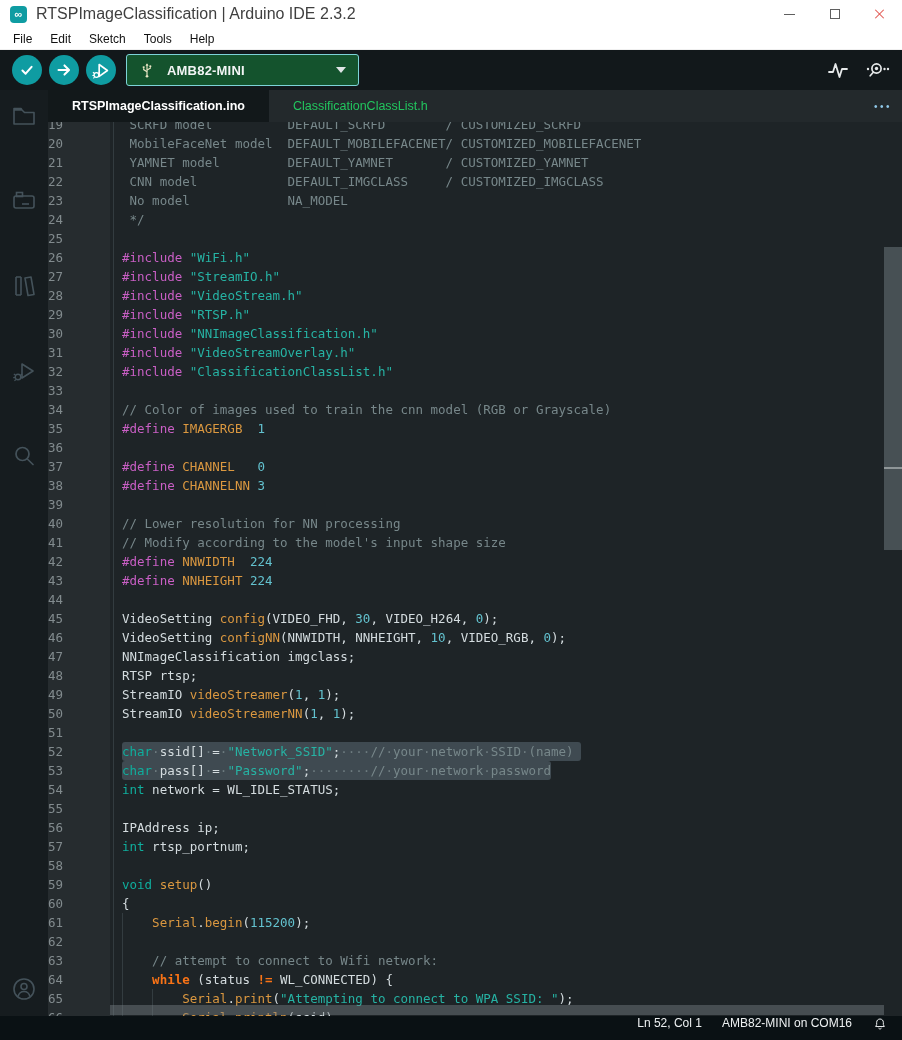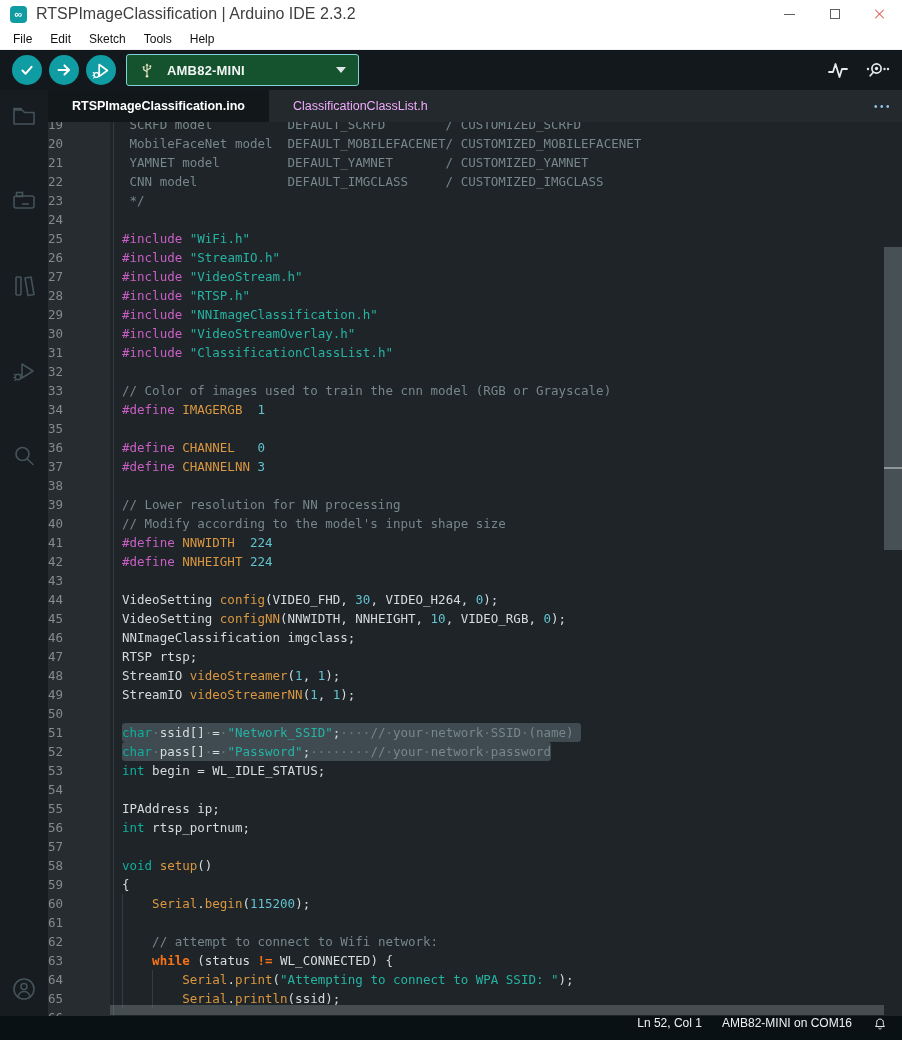--- a/index.html
+++ b/index.html
@@ -36,21 +36,21 @@
 
   
   .main { position:absolute; left:0; top:90px; width:902px; height:964px; display:flex; }
   .sidebar { width:48px; height:926px; background:#161c1f; position:relative; flex:none; }
   .side-icon { position:absolute; left:10px; width:28px; height:28px; }
   .account-icon { position:absolute; left:10px; bottom:13px; width:28px; height:28px; }
   .content { flex:1; display:flex; flex-direction:column; min-width:0; }
 
   
   .tabbar { height:32px; background:#23292c; display:flex; align-items:stretch; position:relative; flex:none; }
-  .tab { display:flex; align-items:center; padding:0 24px; font-size:12.5px; color:#f0abfc; white-space:nowrap; }
+  .tab { display:flex; align-items:center; padding:0 24px; font-size:12.5px; color:#22c55e; white-space:nowrap; }
   .tab.active { background:#12181a; color:#ffffff; font-weight:bold; }
   .tabs-more { position:absolute; right:10px; top:0; height:32px; display:flex; align-items:center; color:#8fc7e8; font-size:10px; letter-spacing:2.5px; }
 
   
   .editor { position:relative; height:894px; background:#1e2427; overflow:hidden; flex:none; }
   .gutter { position:absolute; left:0; top:0; bottom:0; width:62px; background:#262c2f; overflow:hidden; }
   .gutter-inner { position:absolute; top:-7px; left:0; right:0; }
   .lnum { height:19px; line-height:19px; padding-right:10px; color:#828b8e; font:12.5px/19px "DejaVu Sans Mono", monospace; }
   .code-area { position:absolute; left:62px; top:0; right:0; bottom:0; overflow:hidden; }
   .code-inner { position:absolute; top:-7px; left:0; right:0; }
@@ -262,20 +262,21 @@
               <div class="lnum">66</div>
             </div>
         </div>
         <div class="code-area">
           <div class="boundary-line"></div>
           <div class="code-inner" id="code-lines">
               <div class="row"><span class="toks"><span class="tk-cm"> SCRFD model          DEFAULT_SCRFD        / CUSTOMIZED_SCRFD</span></span></div>
               <div class="row"><span class="toks"><span class="tk-cm"> MobileFaceNet model  DEFAULT_MOBILEFACENET/ CUSTOMIZED_MOBILEFACENET</span></span></div>
               <div class="row"><span class="toks"><span class="tk-cm"> YAMNET model         DEFAULT_YAMNET       / CUSTOMIZED_YAMNET</span></span></div>
               <div class="row"><span class="toks"><span class="tk-cm"> CNN model            DEFAULT_IMGCLASS     / CUSTOMIZED_IMGCLASS</span></span></div>
+              <div class="row"><span class="toks"><span class="tk-cm"> No model             NA_MODEL</span></span></div>
               <div class="row"><span class="toks"><span class="tk-cm"> */</span></span></div>
               <div class="row"><span class="toks"></span></div>
               <div class="row"><span class="toks"><span class="tk-pp">#include</span><span class="tk-pl"> </span><span class="tk-str">"WiFi.h"</span></span></div>
               <div class="row"><span class="toks"><span class="tk-pp">#include</span><span class="tk-pl"> </span><span class="tk-str">"StreamIO.h"</span></span></div>
               <div class="row"><span class="toks"><span class="tk-pp">#include</span><span class="tk-pl"> </span><span class="tk-str">"VideoStream.h"</span></span></div>
               <div class="row"><span class="toks"><span class="tk-pp">#include</span><span class="tk-pl"> </span><span class="tk-str">"RTSP.h"</span></span></div>
               <div class="row"><span class="toks"><span class="tk-pp">#include</span><span class="tk-pl"> </span><span class="tk-str">"NNImageClassification.h"</span></span></div>
               <div class="row"><span class="toks"><span class="tk-pp">#include</span><span class="tk-pl"> </span><span class="tk-str">"VideoStreamOverlay.h"</span></span></div>
               <div class="row"><span class="toks"><span class="tk-pp">#include</span><span class="tk-pl"> </span><span class="tk-str">"ClassificationClassList.h"</span></span></div>
               <div class="row"><span class="toks"></span></div>
@@ -292,21 +293,21 @@
               <div class="row"><span class="toks"></span></div>
               <div class="row"><span class="toks"><span class="tk-pl">VideoSetting </span><span class="tk-fn">config</span><span class="tk-pl">(VIDEO_FHD, </span><span class="tk-num">30</span><span class="tk-pl">, VIDEO_H264, </span><span class="tk-num">0</span><span class="tk-pl">);</span></span></div>
               <div class="row"><span class="toks"><span class="tk-pl">VideoSetting </span><span class="tk-fn">configNN</span><span class="tk-pl">(NNWIDTH, NNHEIGHT, </span><span class="tk-num">10</span><span class="tk-pl">, VIDEO_RGB, </span><span class="tk-num">0</span><span class="tk-pl">);</span></span></div>
               <div class="row"><span class="toks"><span class="tk-pl">NNImageClassification imgclass;</span></span></div>
               <div class="row"><span class="toks"><span class="tk-pl">RTSP rtsp;</span></span></div>
               <div class="row"><span class="toks"><span class="tk-pl">StreamIO </span><span class="tk-fn">videoStreamer</span><span class="tk-pl">(</span><span class="tk-num">1</span><span class="tk-pl">, </span><span class="tk-num">1</span><span class="tk-pl">);</span></span></div>
               <div class="row"><span class="toks"><span class="tk-pl">StreamIO </span><span class="tk-fn">videoStreamerNN</span><span class="tk-pl">(</span><span class="tk-num">1</span><span class="tk-pl">, </span><span class="tk-num">1</span><span class="tk-pl">);</span></span></div>
               <div class="row"><span class="toks"></span></div>
               <div class="row sel"><span class="toks nl"><span class="tk-kw">char</span><span class="tk-ws">·</span><span class="tk-pl">ssid[]</span><span class="tk-ws">·</span><span class="tk-pl">=</span><span class="tk-ws">·</span><span class="tk-str">"Network_SSID"</span><span class="tk-pl">;</span><span class="tk-ws">····</span><span class="tk-cm">//</span><span class="tk-ws">·</span><span class="tk-cm">your</span><span class="tk-ws">·</span><span class="tk-cm">network</span><span class="tk-ws">·</span><span class="tk-cm">SSID</span><span class="tk-ws">·</span><span class="tk-cm">(name)</span></span></div>
               <div class="row sel"><span class="toks"><span class="tk-kw">char</span><span class="tk-ws">·</span><span class="tk-pl">pass[]</span><span class="tk-ws">·</span><span class="tk-pl">=</span><span class="tk-ws">·</span><span class="tk-str">"Password"</span><span class="tk-pl">;</span><span class="tk-ws">········</span><span class="tk-cm">//</span><span class="tk-ws">·</span><span class="tk-cm">your</span><span class="tk-ws">·</span><span class="tk-cm">network</span><span class="tk-ws">·</span><span class="tk-cm">password</span></span></div>
-              <div class="row"><span class="toks"><span class="tk-kw">int</span><span class="tk-pl"> begin = WL_IDLE_STATUS;</span></span></div>
+              <div class="row"><span class="toks"><span class="tk-kw">int</span><span class="tk-pl"> network = WL_IDLE_STATUS;</span></span></div>
               <div class="row"><span class="toks"></span></div>
               <div class="row"><span class="toks"><span class="tk-pl">IPAddress ip;</span></span></div>
               <div class="row"><span class="toks"><span class="tk-kw">int</span><span class="tk-pl"> rtsp_portnum;</span></span></div>
               <div class="row"><span class="toks"></span></div>
               <div class="row"><span class="toks"><span class="tk-kw">void</span><span class="tk-pl"> </span><span class="tk-fn">setup</span><span class="tk-pl">()</span></span></div>
               <div class="row"><span class="toks"><span class="tk-pl">{</span></span></div>
               <div class="row"><i class="guide" style="left: calc(0ch + 12px);"></i><span class="toks"><span class="tk-pl">    </span><span class="tk-fn">Serial</span><span class="tk-pl">.</span><span class="tk-fn">begin</span><span class="tk-pl">(</span><span class="tk-num">115200</span><span class="tk-pl">);</span></span></div>
               <div class="row"><i class="guide" style="left: calc(0ch + 12px);"></i><span class="toks"></span></div>
               <div class="row"><i class="guide" style="left: calc(0ch + 12px);"></i><span class="toks"><span class="tk-pl">    </span><span class="tk-cm">// attempt to connect to Wifi network:</span></span></div>
               <div class="row"><i class="guide" style="left: calc(0ch + 12px);"></i><span class="toks"><span class="tk-pl">    </span><span class="tk-ctl">while</span><span class="tk-pl"> (status </span><span class="tk-ctl">!=</span><span class="tk-pl"> WL_CONNECTED) {</span></span></div>

